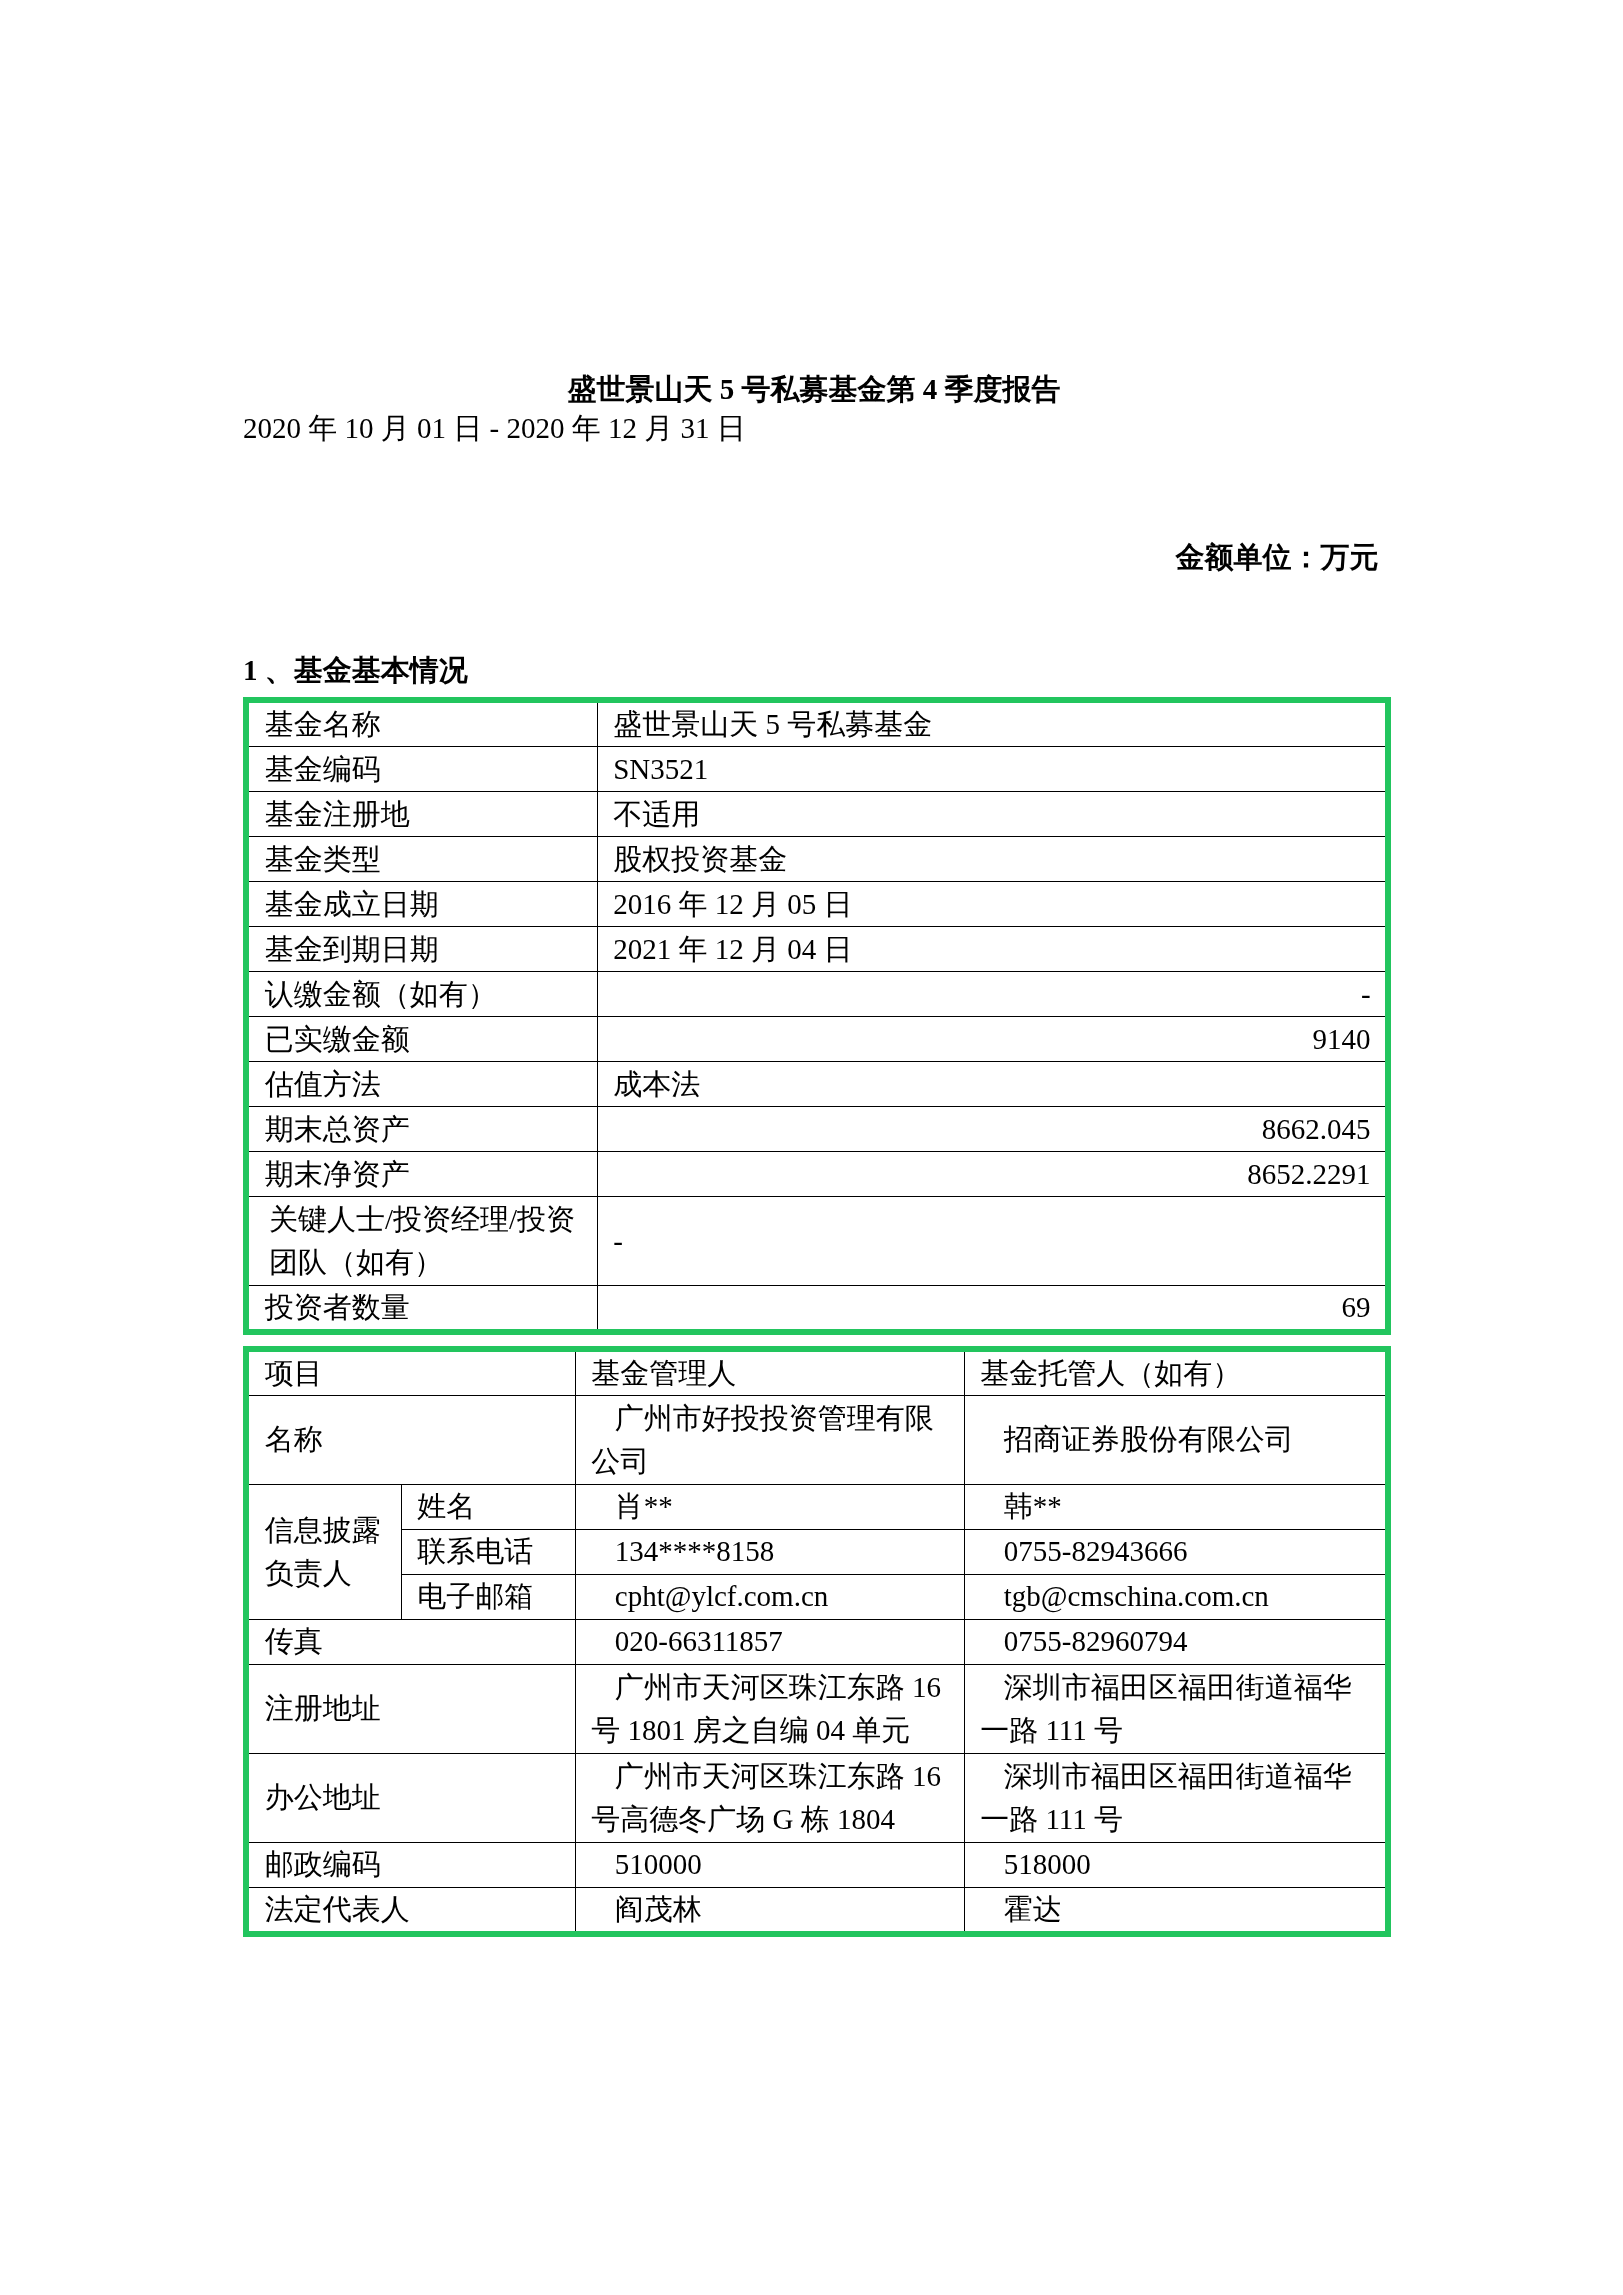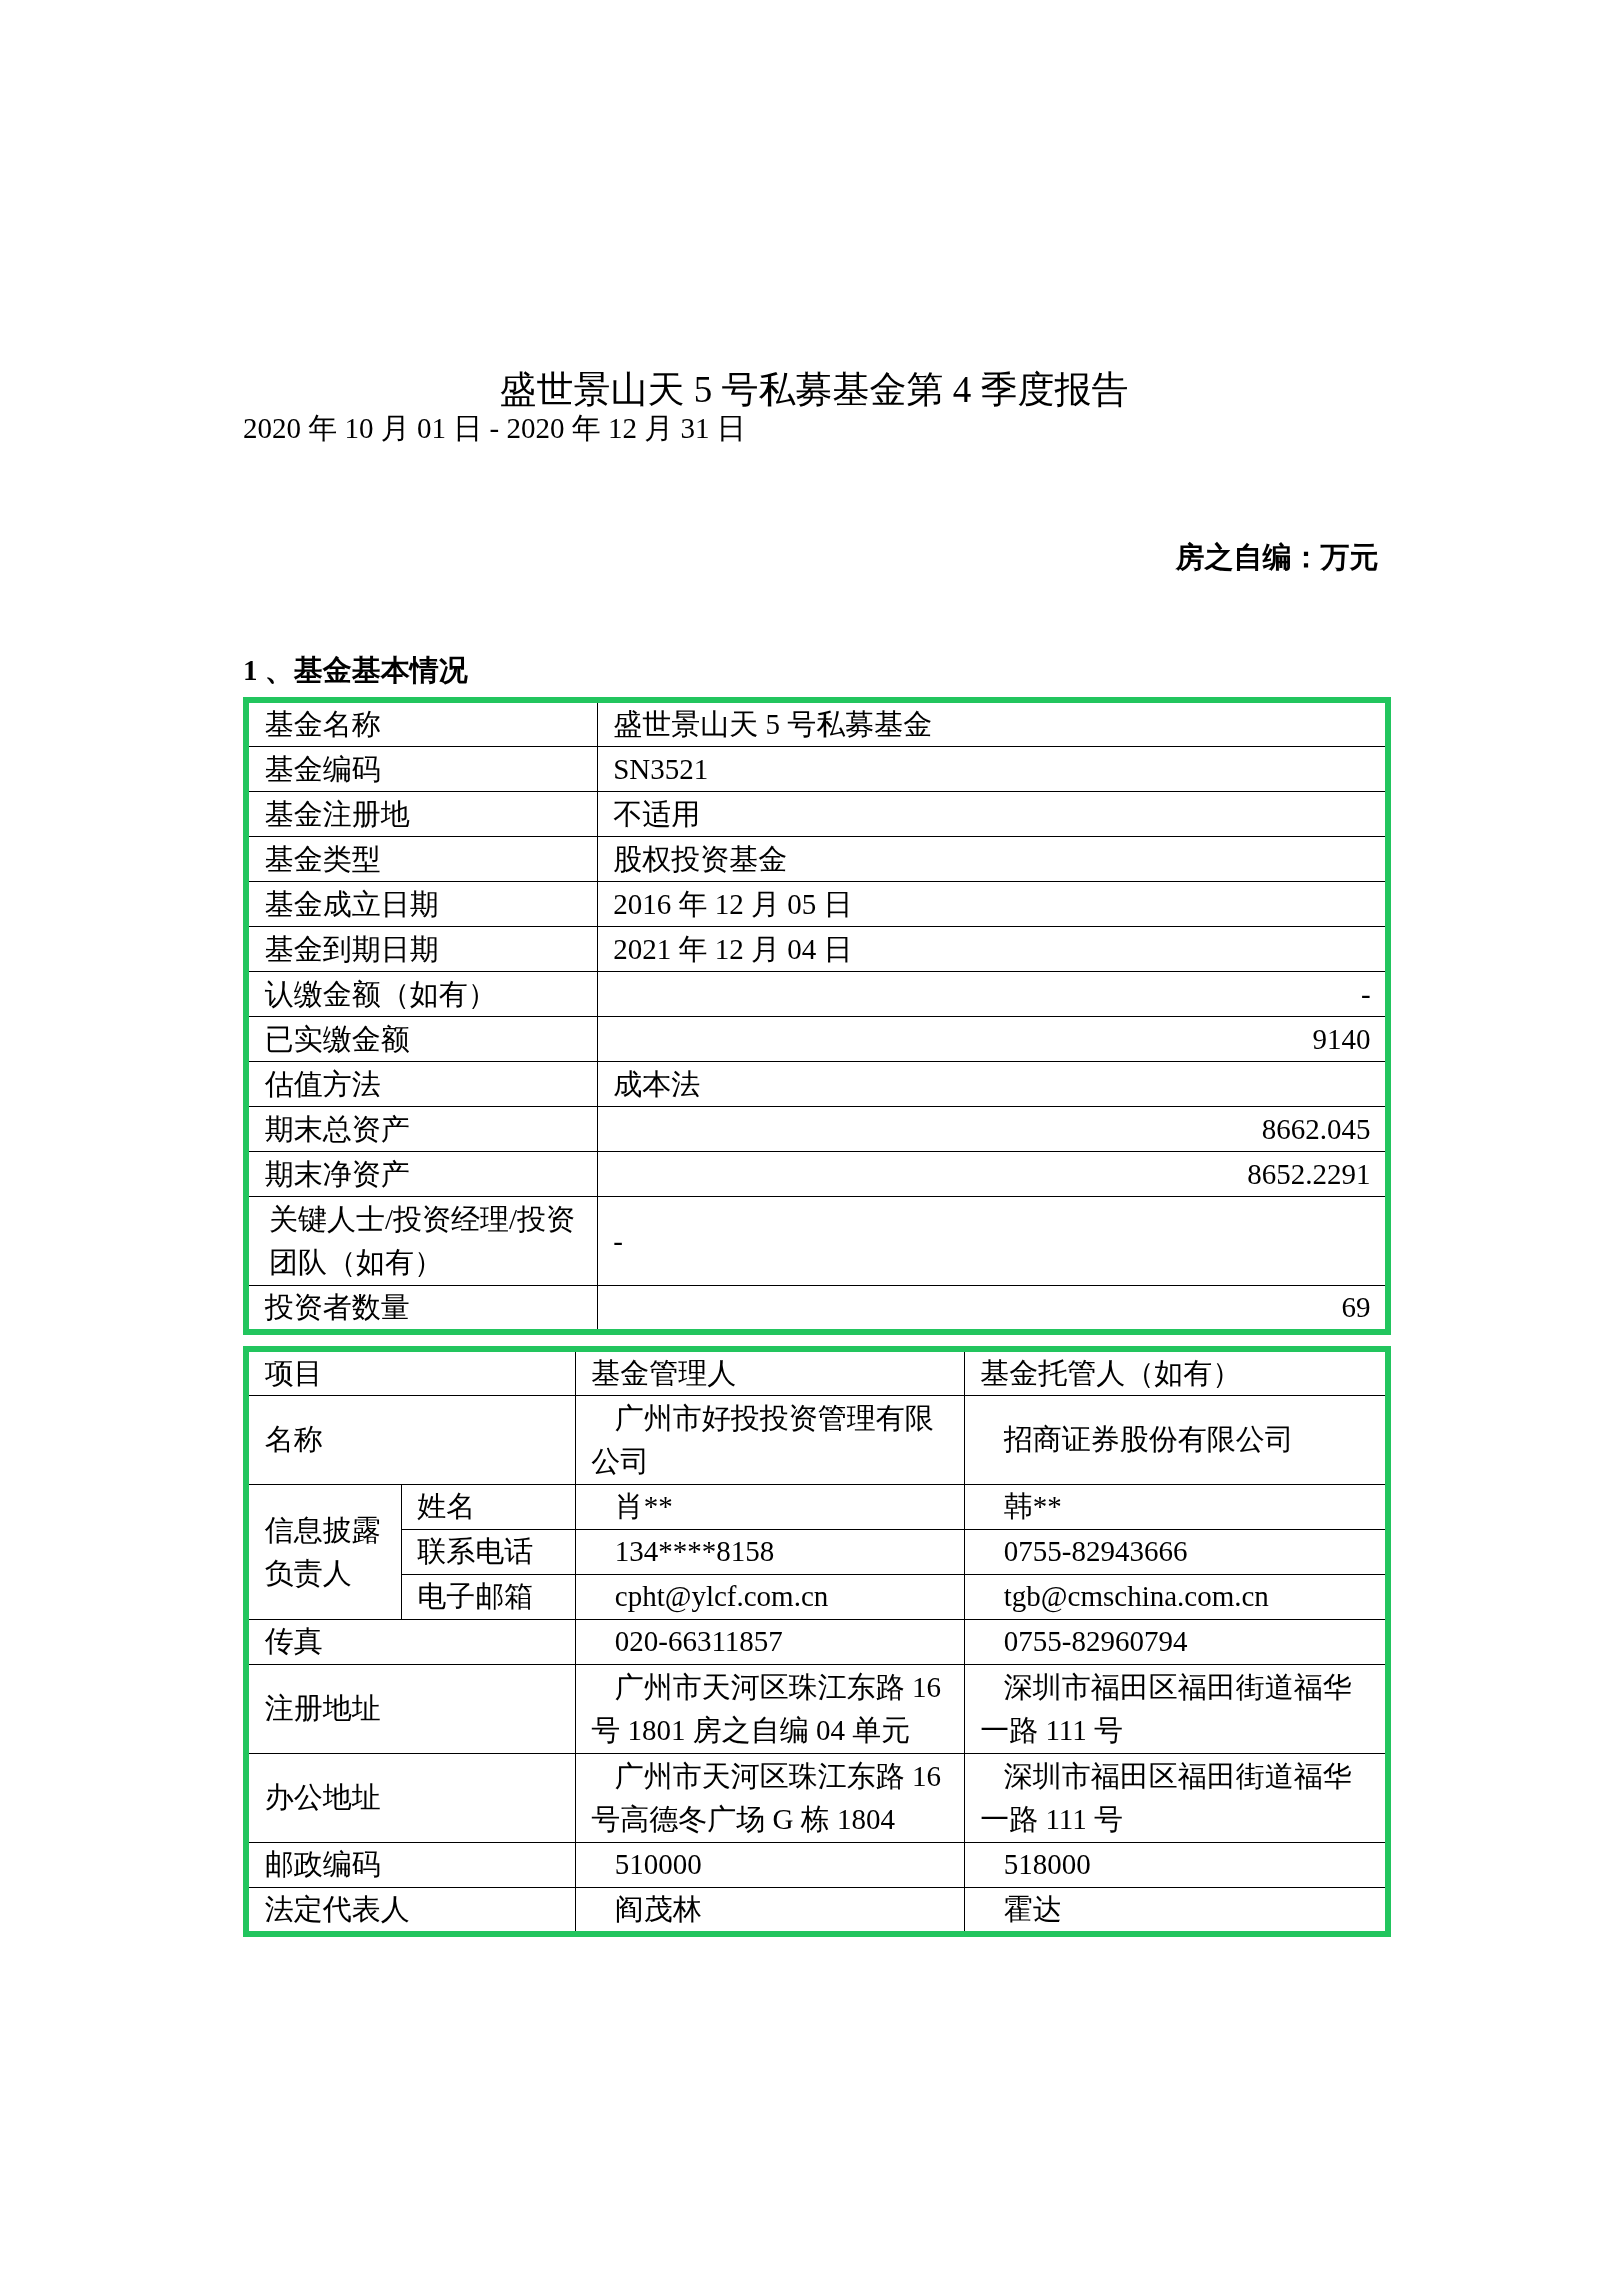--- a/index.html
+++ b/index.html
@@ -11,22 +11,22 @@
     color: #000000;
     overflow: hidden;
   }
   .content {
     margin-left: 243px;
     width: 1142px;
     padding-top: 370px;
   }
   .doc-title {
     text-align: center;
-    font-size: 37px;
-    font-weight: normal;
+    font-size: 29px;
+    font-weight: bold;
     line-height: 39px;
   }
   .doc-period {
     text-align: left;
     font-size: 29px;
     font-weight: normal;
     line-height: 39px;
   }
   .unit-note {
     margin-top: 90px;
@@ -68,21 +68,21 @@
   td.wrap-label { word-break: break-all; padding-right: 7.9px; padding-left: 20px; }
 </style>
 </head>
 <body>
 
 <div class="content">
 
   <div class="doc-title">盛世景山天 5 号私募基金第 4 季度报告</div>
   <div class="doc-period">2020 年 10 月 01 日 - 2020 年 12 月 31 日</div>
 
-  <div class="unit-note">房之自编：万元</div>
+  <div class="unit-note">金额单位：万元</div>
 
   <div class="sec-heading sec1-heading">1 、基金基本情况</div>
 
   <table class="t1">
     <colgroup>
         <col style="width:351px">
         <col style="width:791px">
       </colgroup>
     <tbody>
       <tr class="r1">

